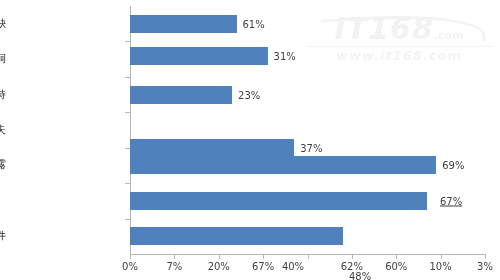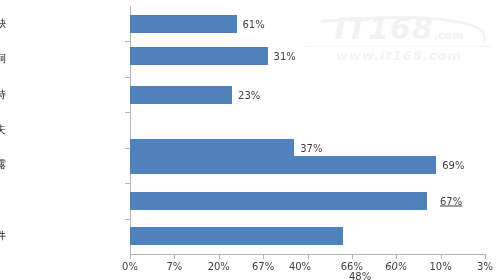--- a/index.html
+++ b/index.html
@@ -172,25 +172,25 @@
   <div id="x-ticks">
       <div class="tick-x" style="left: 130px;"></div>
       <div class="tick-label-x" style="left: 130px;">0%</div>
       <div class="tick-x" style="left: 174.375px;"></div>
       <div class="tick-label-x" style="left: 174.375px;">7%</div>
       <div class="tick-x" style="left: 218.75px;"></div>
       <div class="tick-label-x" style="left: 218.75px;">20%</div>
       <div class="tick-x" style="left: 263.125px;"></div>
       <div class="tick-label-x" style="left: 263.125px;">67%</div>
       <div class="tick-x" style="left: 307.5px;"></div>
-      <div class="tick-label-x" style="left: 300px;">40%</div>
+      <div class="tick-label-x" style="left: 293px;">40%</div>
       <div class="tick-x" style="left: 351.875px;"></div>
-      <div class="tick-label-x" style="left: 351.875px;">66%</div>
+      <div class="tick-label-x" style="left: 351.875px;">62%</div>
       <div class="tick-x" style="left: 396.25px;"></div>
-      <div class="tick-label-x" style="left: 396.25px; font-style: italic;">60%</div>
+      <div class="tick-label-x" style="left: 396.25px;">60%</div>
       <div class="tick-x" style="left: 440.625px;"></div>
       <div class="tick-label-x" style="left: 440.625px;">10%</div>
       <div class="tick-x" style="left: 485px;"></div>
       <div class="tick-label-x" style="left: 485px;">3%</div>
     </div>
   <div id="y-ticks">
       <div class="tick-y" style="top: 41.4286px;"></div>
       <div class="tick-y" style="top: 76.8571px;"></div>
       <div class="tick-y" style="top: 112.286px;"></div>
       <div class="tick-y" style="top: 147.714px;"></div>

